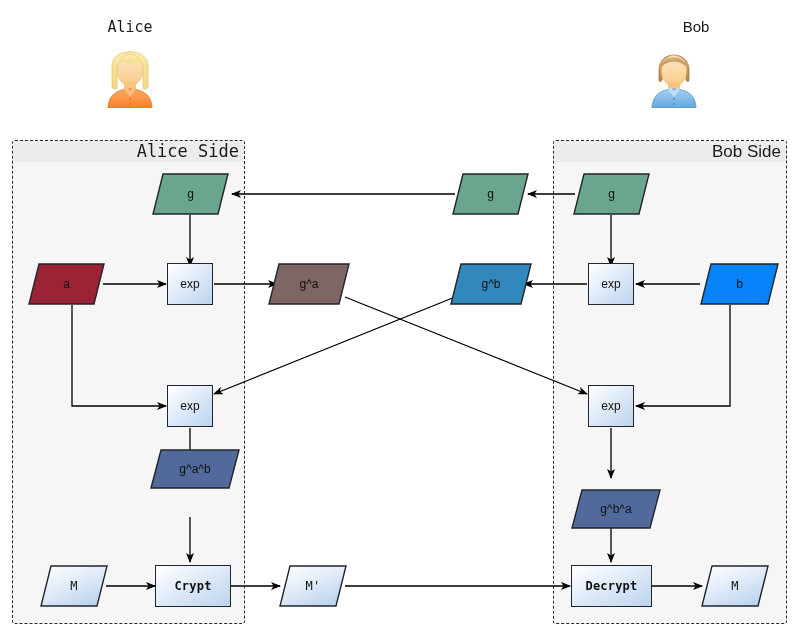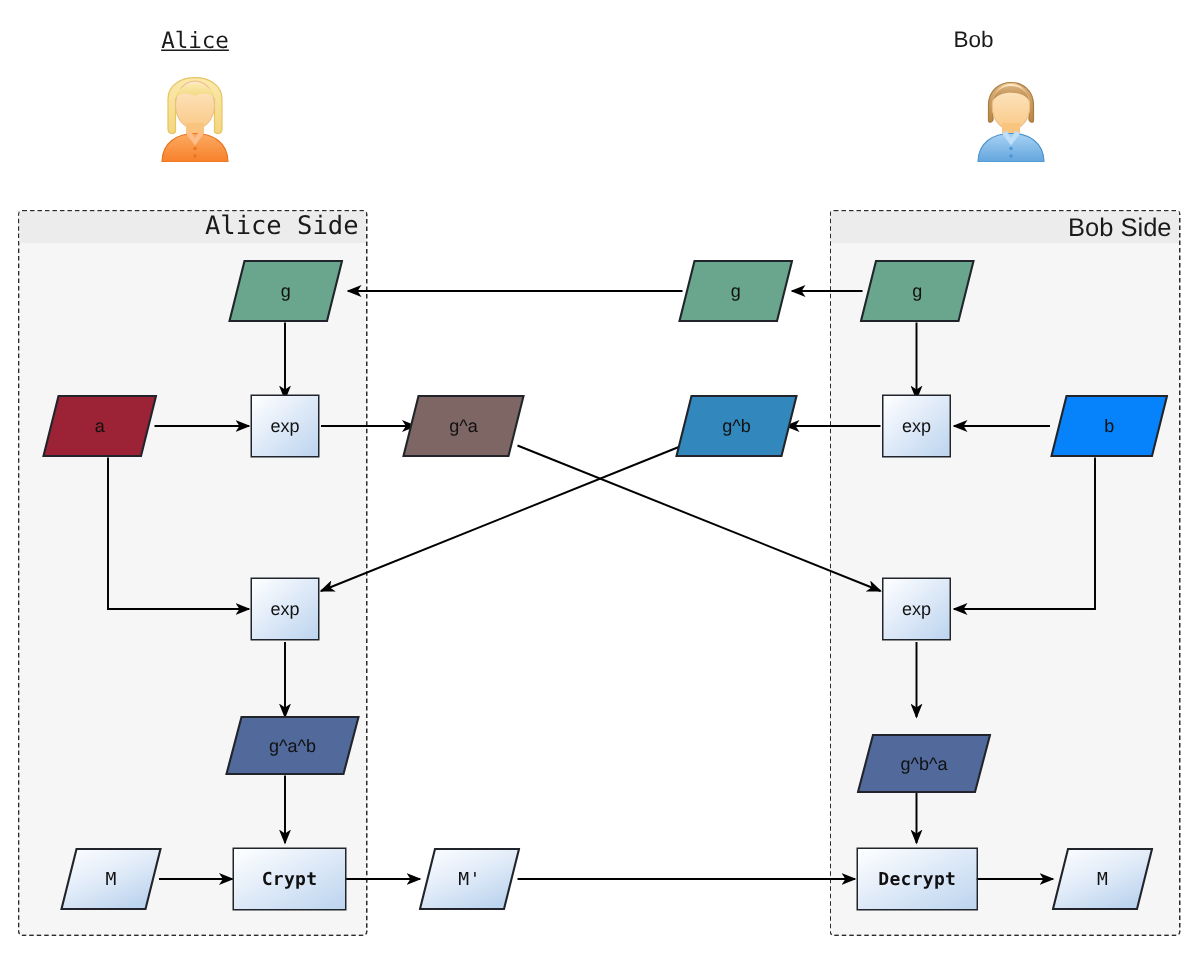--- a/index.html
+++ b/index.html
@@ -107,22 +107,22 @@
     position: absolute;
     left: 0; top: 0;
     width: 100%; height: 100%;
   }
 </style>
 </head>
 <body>
 
 <div id="diagram-root">
 
-  <div class="actor-label mono" style="left:85px; top:18px; width:90px;text-decoration:underline;">Alice</div>
-  <div class="actor-label sans" style="left:604px; top:18px; width:90px;">Bob</div>
+  <div class="actor-label mono" style="left:85px; top:18px; width:90px;">Alice</div>
+  <div class="actor-label sans" style="left:651px; top:18px; width:90px;">Bob</div>
 
   <div class="avatar" style="left:98px; top:40px;">
     <svg viewBox="0 0 64 68" width="64" height="68">
       <defs>
         <linearGradient id="aHair" x1="0" y1="0" x2="0" y2="1">
           <stop offset="0%" stop-color="#fbeaae"></stop>
             <stop offset="100%" stop-color="#f3d77e"></stop>
         </linearGradient>
         <linearGradient id="aSkin" x1="0" y1="0" x2="0" y2="1">
           <stop offset="0%" stop-color="#fde8c7"></stop>
@@ -293,21 +293,21 @@
   </div>
 
   <div class="node rect-node" style="left:167px; top:385px; width:46px; height:42px;">
     <span class="node-label sans">exp</span>
   </div>
 
   <div class="node rect-node" style="left:588px; top:385px; width:46px; height:42px;">
     <span class="node-label sans">exp</span>
   </div>
 
-  <div class="node para-node" style="left:150px; top:477px; width:90px; height:40px;">
+  <div class="node para-node" style="left:150px; top:449px; width:90px; height:40px;">
     <svg class="para-skin" viewBox="0 0 90 40" preserveAspectRatio="none">
       <polygon points="11,1 89,1 79,39 1,39" fill="#51699b" stroke="#21252b" stroke-width="1.4"></polygon>
     </svg>
     <span class="node-label sans">g^a^b</span>
   </div>
 
   <div class="node para-node" style="left:571px; top:477px; width:90px; height:40px;margin-top:12px;">
     <svg class="para-skin" viewBox="0 0 90 40" preserveAspectRatio="none">
       <polygon points="11,1 89,1 79,39 1,39" fill="#51699b" stroke="#21252b" stroke-width="1.4"></polygon>
     </svg>

